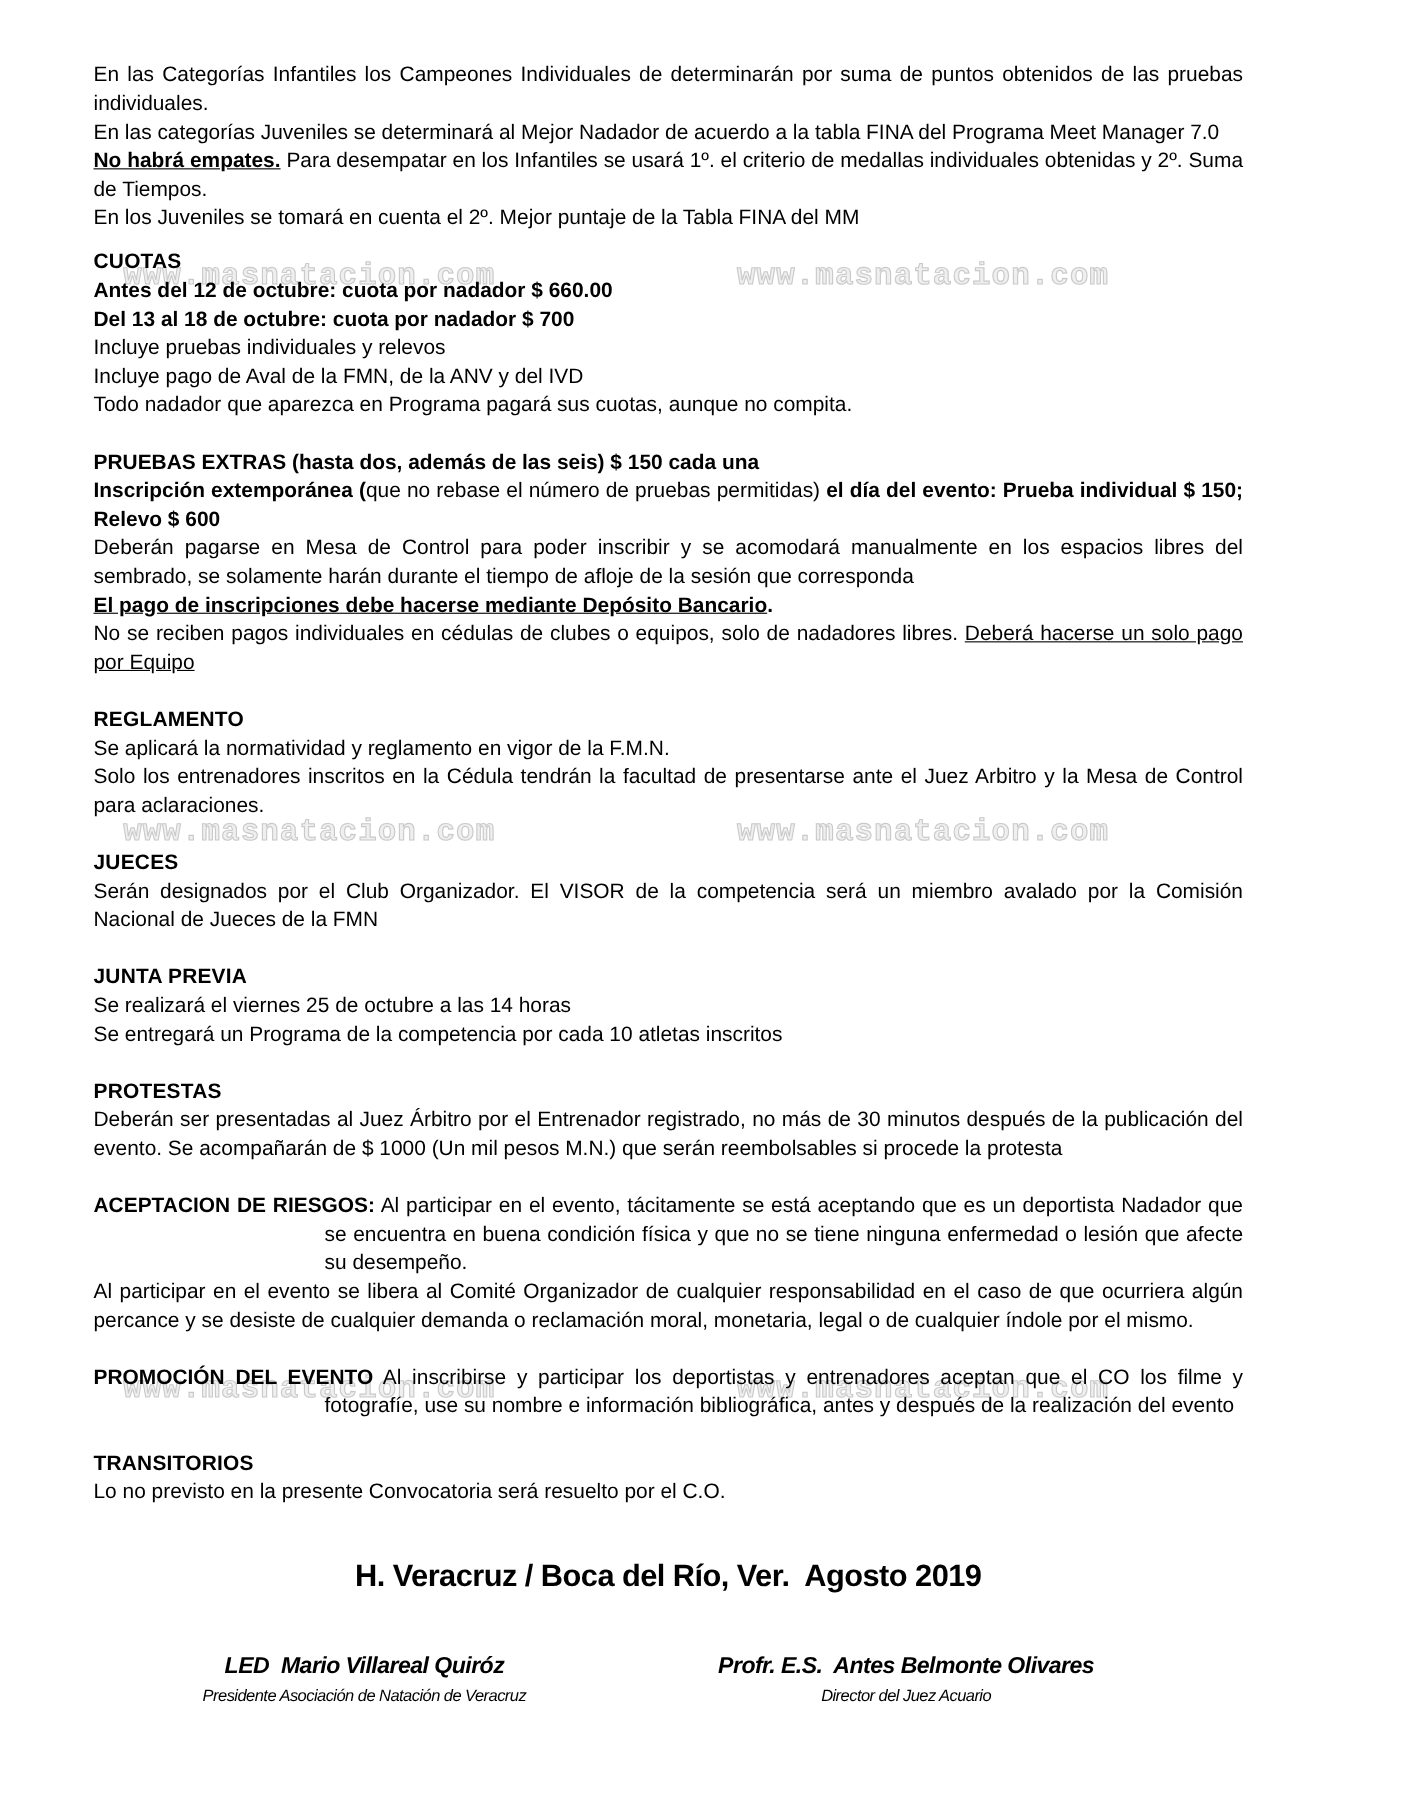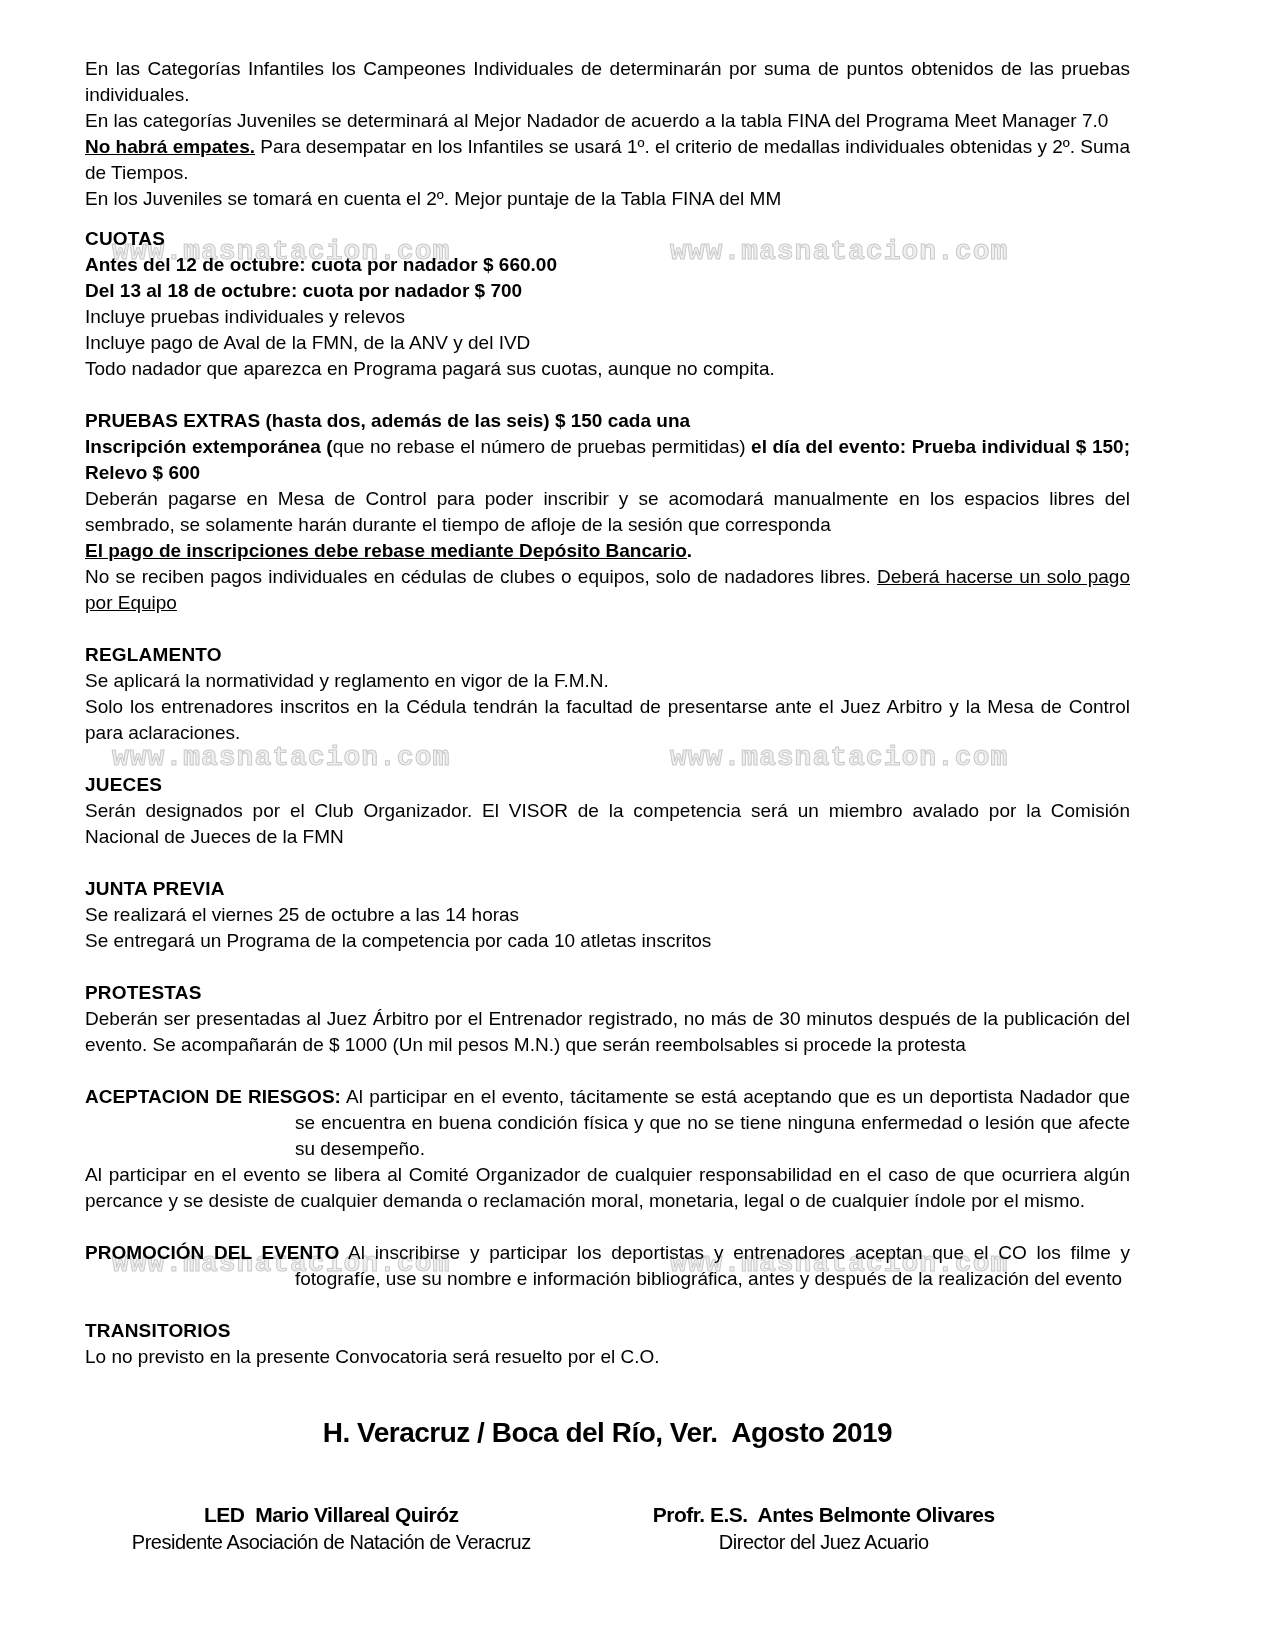--- a/index.html
+++ b/index.html
@@ -60,31 +60,32 @@
     font-weight: bold;
     font-size: 28px;
     line-height: 30px;
     letter-spacing: -0.5px;
     white-space: pre-wrap;
   }
   .signatures {
     margin-top: 54px;
     display: flex;
     padding: 0 60px 0 0;
+    font-style: italic;
   }
   .sig-block { flex: 1; text-align: center; }
   .sig-name {
     font-weight: bold;
     font-size: 21px;
     line-height: 26px;
     letter-spacing: -0.5px;
     white-space: pre-wrap;
   }
   .sig-title {
-    font-size: 20px;
+    font-size: 15px;
     line-height: 28px;
     letter-spacing: -0.5px;
   }
 </style>
 </head>
 <body>
 
 <div class="watermark-layer">
   <span class="watermark" style="left:112px; top:236px;">www.masnatacion.com</span>
   <span class="watermark" style="left:670px; top:236px;">www.masnatacion.com</span>
@@ -120,21 +121,21 @@
   </div>
 
   <div class="gap"></div>
 
   <div class="row">
     <div class="lbl"></div>
     <div class="bodycol">
       <div class="b just">PRUEBAS EXTRAS (hasta dos, además de las seis) $ 150 cada una</div>
       <div class="just"><span class="b">Inscripción extemporánea (</span><span>que no rebase el número de pruebas permitidas)</span><span class="b"> el día del evento: Prueba individual $ 150; Relevo $ 600</span></div>
       <div class="just">Deberán pagarse en Mesa de Control para poder inscribir y se acomodará manualmente en los espacios libres del sembrado, se solamente harán durante el tiempo de afloje de la sesión que corresponda</div>
-      <div class="just"><span class="bu">El pago de inscripciones debe rebase mediante Depósito Bancario</span><span class="b">.</span></div>
+      <div class="just"><span class="bu">El pago de inscripciones debe hacerse mediante Depósito Bancario</span><span class="b">.</span></div>
       <div class="just"><span>No se reciben pagos individuales en cédulas de clubes o equipos, solo de nadadores libres. </span><span class="u">Deberá hacerse un solo pago por Equipo</span></div>
     </div>
   </div>
 
   <div class="gap"></div>
 
   <div class="row">
     <div class="lbl">REGLAMENTO</div>
     <div class="bodycol">
       <div class="just">Se aplicará la normatividad y reglamento en vigor de la F.M.N.</div>

